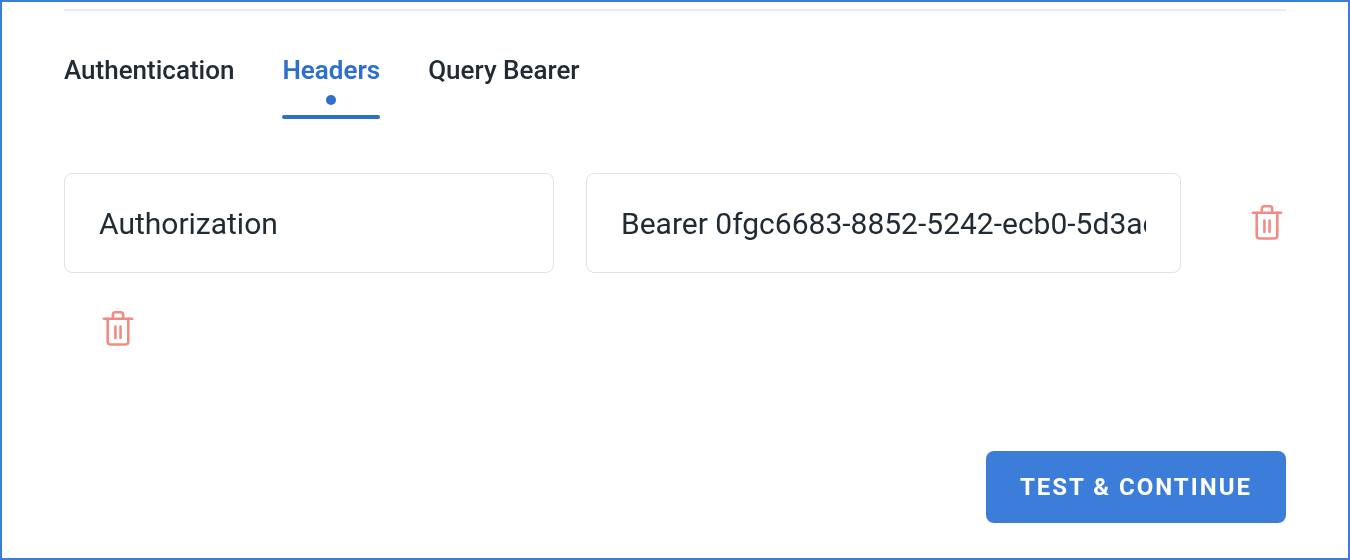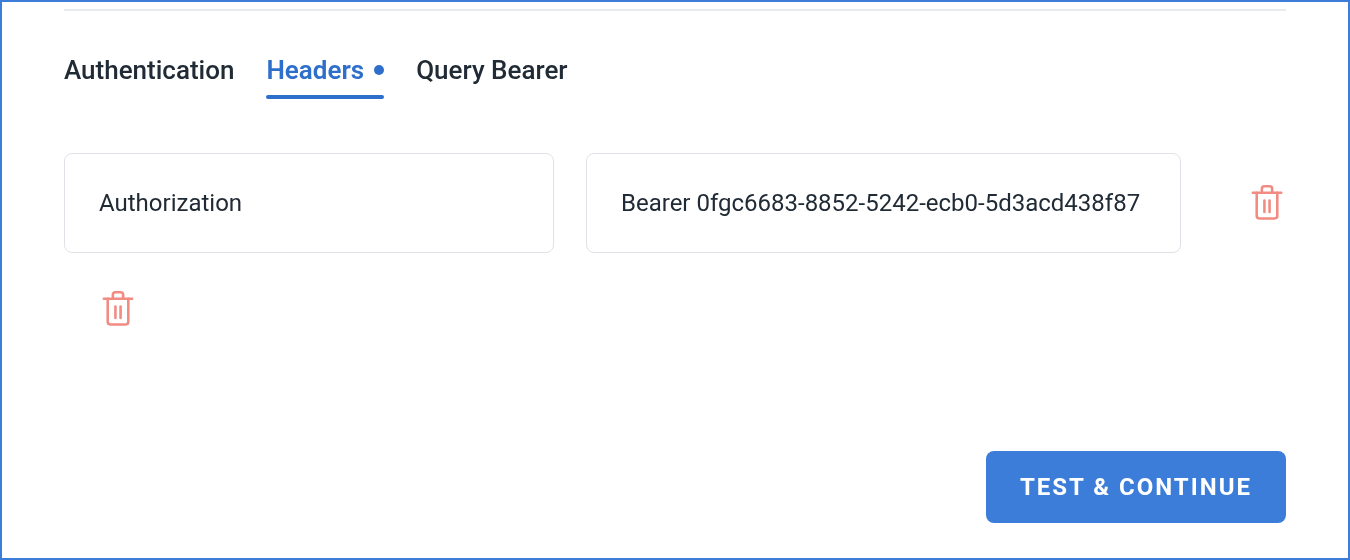--- a/index.html
+++ b/index.html
@@ -28,38 +28,39 @@
       height: 100%;
     }
     .top-divider {
       height: 2px;
       background: #e8ecef;
       margin-top: 7px;
       margin-bottom: 0;
     }
     .tabs {
       display: flex;
-      gap: 32px;
+      gap: 48px;
       padding-top: 44px;
       align-items: flex-start;
     }
     .tab {
       font-size: 26px;
       font-weight: 500;
       color: #212b36;
       padding-bottom: 14px;
       cursor: pointer;
       position: relative;
       display: flex;
       align-items: center;
       gap: 10px;
     }
     .tab.active {
       color: #2e6fcc;
       font-weight: 600;
+      flex-direction: column;
     }
     .tab.active::after {
       content: "";
       position: absolute;
       bottom: 0;
       left: 0;
       right: 0;
       height: 4px;
       background: #2e6fcc;
       border-radius: 2px;
@@ -78,21 +79,21 @@
       display: flex;
       align-items: center;
       gap: 32px;
       margin-bottom: 36px;
     }
     .text-input {
       height: 100px;
       border: 1px solid #dfe3e8;
       border-radius: 8px;
       padding: 12px 34px;
-      font-size: 24px;
+      font-size: 30px;
       color: #212b36;
       background: #fff;
       outline: none;
       font-family: inherit;
       overflow: hidden;
       text-overflow: clip;
       white-space: nowrap;
     }
     .key-input {
       width: 490px;

